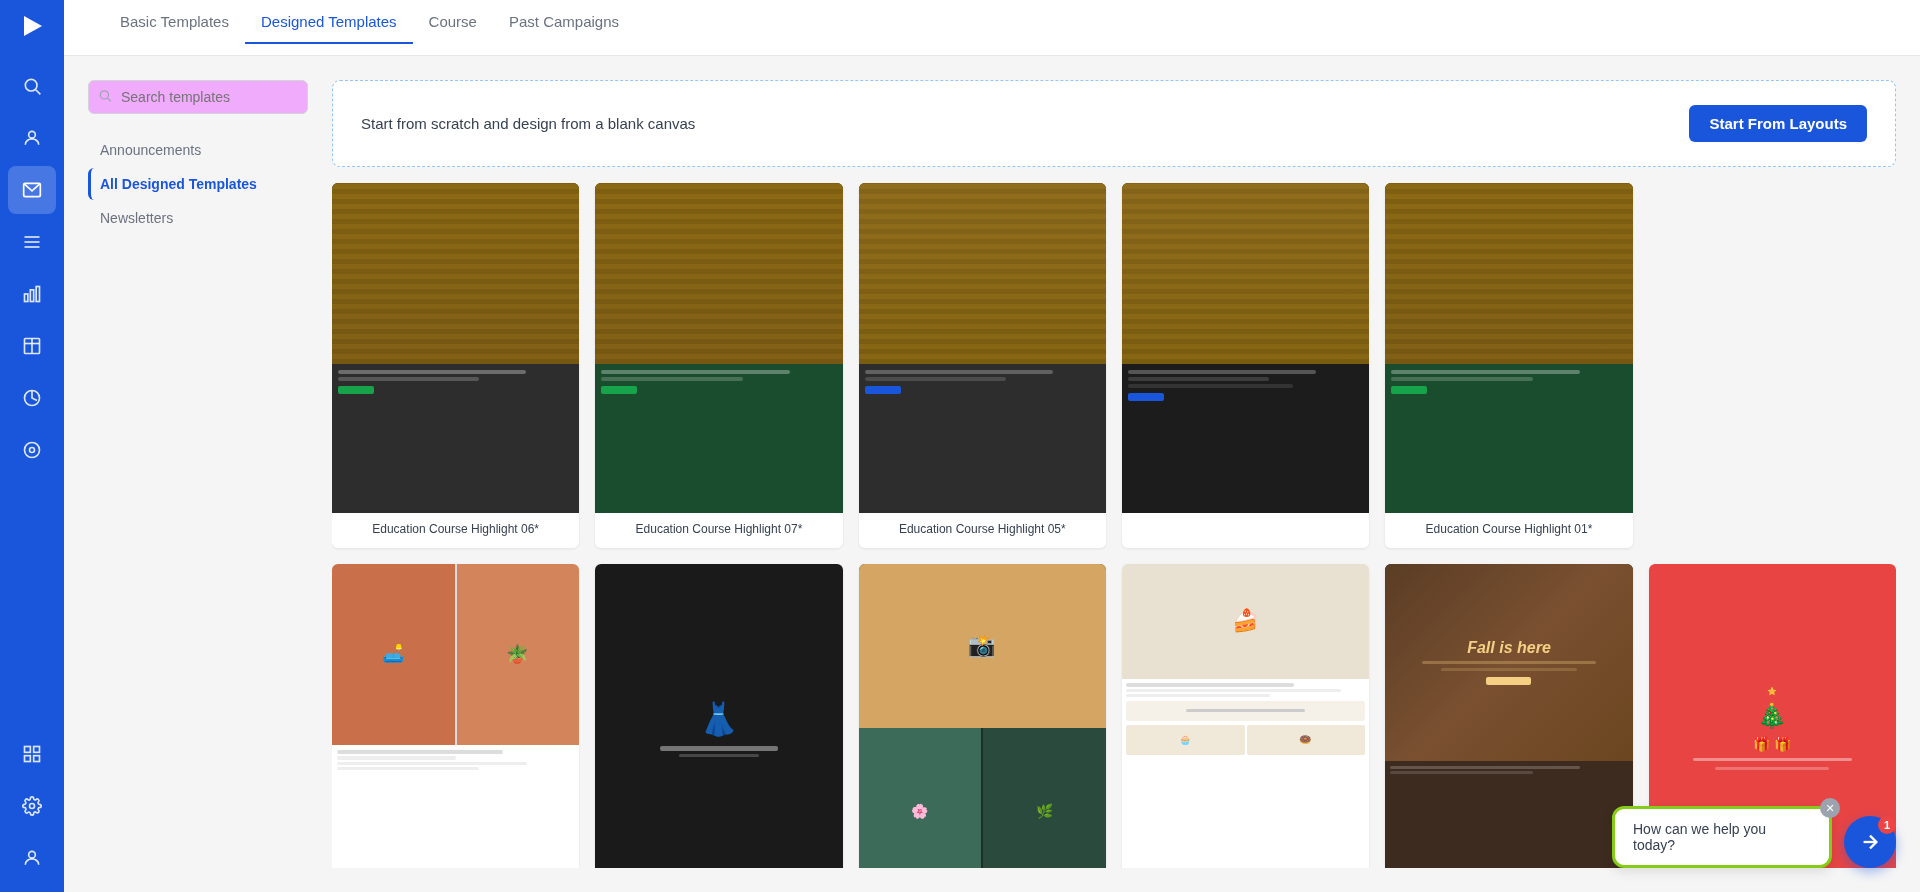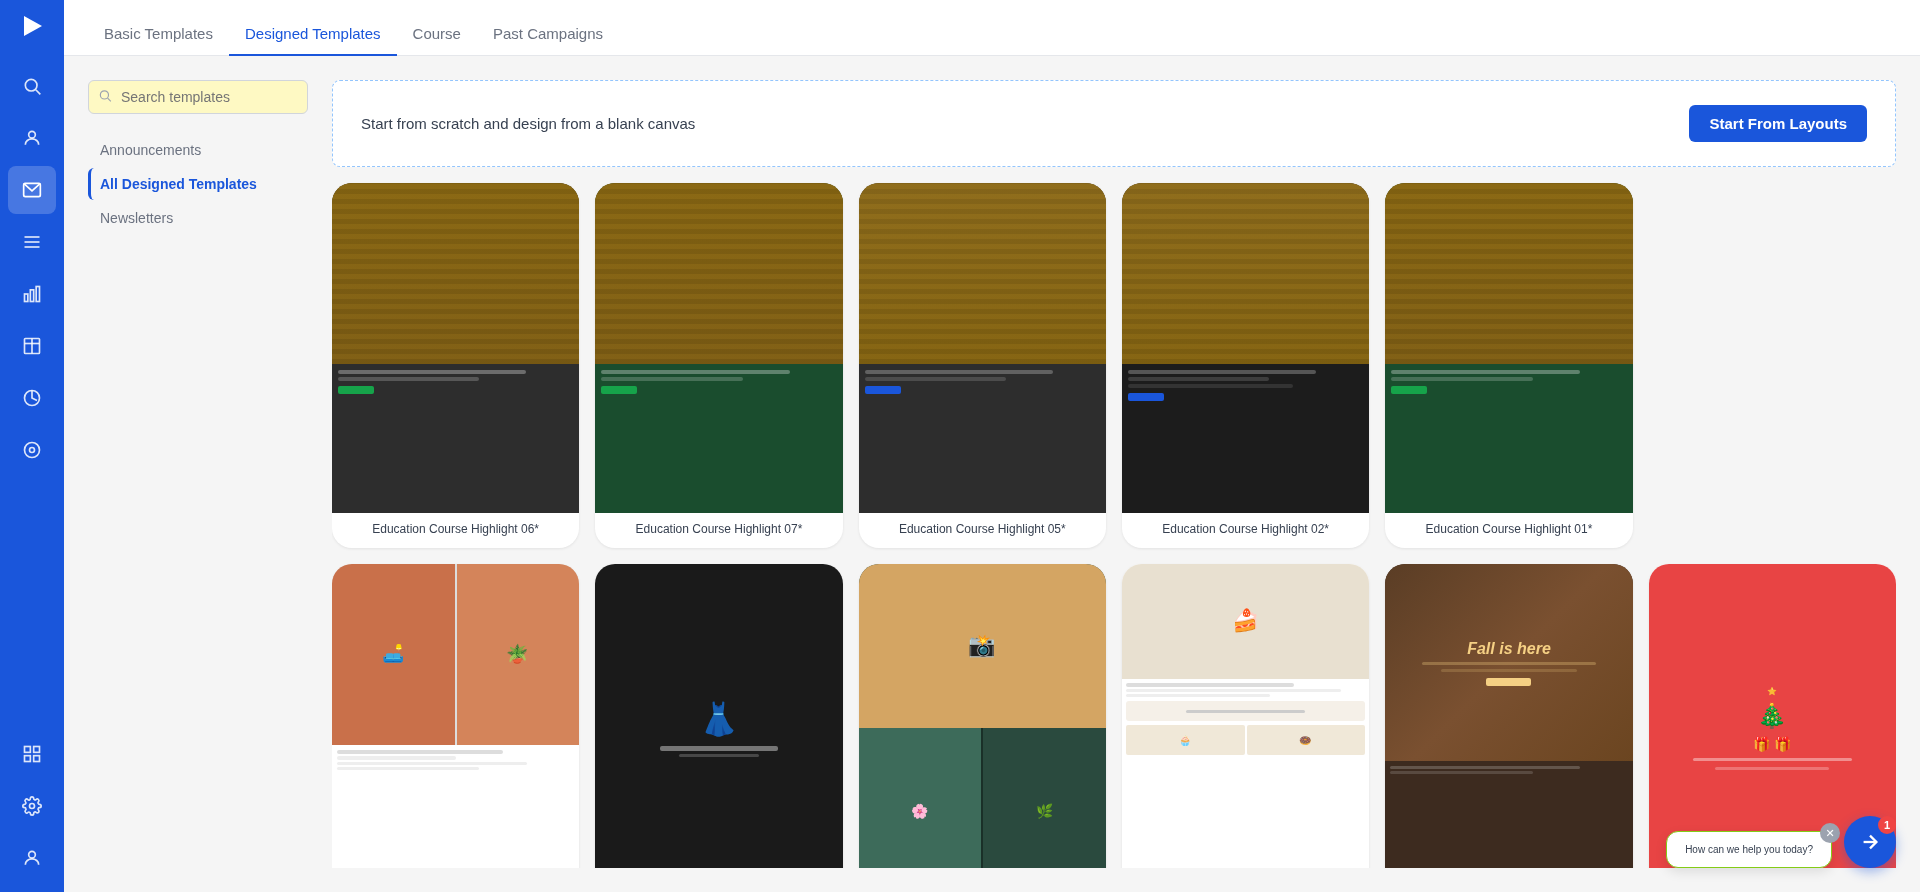--- a/index.html
+++ b/index.html
@@ -51,23 +51,23 @@
       flex: 1;
       display: flex;
       flex-direction: column;
       overflow: hidden;
     }
 
     
     .tabs-bar {
       background: #fff;
       border-bottom: 1px solid #e5e7eb;
-      padding: 0 24px;
-      display: flex;
-      align-items: flex-end;
+      padding: 0 40px;
+      display: flex;
+      align-items: center;
       height: 56px;
       flex-shrink: 0;
     }
     .tab-item {
       padding: 0 16px 12px;
       font-size: 15px;
       color: #6b7280;
       cursor: pointer;
       border-bottom: 2px solid transparent;
       margin-bottom: -1px;
@@ -107,21 +107,21 @@
       color: #9ca3af;
       font-size: 14px;
     }
     .search-input {
       width: 100%;
       padding: 8px 12px 8px 32px;
       border: 1px solid #d1d5db;
       border-radius: 6px;
       font-size: 14px;
       color: #374151;
-      background: #fef9c3;
+      background: #f0abfc;
       outline: none;
     }
     .sidebar-nav { display: flex; flex-direction: column; gap: 2px; margin-top: 8px; }
     .sidebar-nav-item {
       padding: 8px 12px;
       border-radius: 6px;
       font-size: 14px;
       color: #6b7280;
       cursor: pointer;
     }
@@ -170,21 +170,21 @@
 
     
     .template-grid {
       display: grid;
       grid-template-columns: repeat(6, 1fr);
       gap: 16px;
     }
 
     .template-card {
       background: #fff;
-      border-radius: 20px;
+      border-radius: 6px;
       overflow: hidden;
       cursor: pointer;
       box-shadow: 0 1px 3px rgba(0,0,0,0.08);
       transition: box-shadow 0.15s;
     }
     .template-thumb {
       width: 100%;
       aspect-ratio: 3/4;
       overflow: hidden;
       position: relative;
@@ -203,24 +203,24 @@
       position: fixed;
       bottom: 24px;
       right: 24px;
       display: flex;
       align-items: flex-end;
       gap: 12px;
       z-index: 100;
     }
     .chat-bubble {
       background: #fff;
-      border: 1px solid #84cc16;
+      border: 3px solid #84cc16;
       border-radius: 12px;
       padding: 12px 18px;
-      font-size: 10px;
+      font-size: 14px;
       color: #374151;
       box-shadow: 0 4px 12px rgba(0,0,0,0.1);
       max-width: 220px;
     }
     .chat-close {
       position: absolute;
       top: -8px;
       right: -8px;
       background: #9ca3af;
       color: #fff;
@@ -441,21 +441,20 @@
                 <div style="width:100%;height:100%;background:repeating-linear-gradient(0deg,#7a5c10 0px,#7a5c10 5px,#8B6914 5px,#8B6914 10px);opacity:0.7;"></div>
               </div>
               <div style="padding:6px;flex:1;display:flex;flex-direction:column;gap:3px;">
                 <div style="height:4px;background:rgba(255,255,255,0.25);border-radius:2px;width:80%;"></div>
                 <div style="height:4px;background:rgba(255,255,255,0.15);border-radius:2px;width:60%;"></div>
                 <div style="height:4px;background:rgba(255,255,255,0.1);border-radius:2px;width:70%;"></div>
                 <div style="height:8px;width:36px;background:#1a56db;border-radius:2px;margin-top:2px;"></div>
               </div>
             </div>
           </div>
-          <div class="template-label">Education Course Highlight 02*</div>
         </div>
 
         <div class="template-card">
           <div class="template-thumb">
             <div style="width:100%;height:100%;background:#1a4d2e;display:flex;flex-direction:column;">
               <div style="width:100%;height:55%;background:linear-gradient(180deg,#8B6914 0%,#6b4c1a 100%);overflow:hidden;">
                 <div style="width:100%;height:100%;background:repeating-linear-gradient(0deg,#7a5c10 0px,#7a5c10 5px,#8B6914 5px,#8B6914 10px);opacity:0.7;"></div>
               </div>
               <div style="padding:6px;flex:1;display:flex;flex-direction:column;gap:3px;">
                 <div style="height:4px;background:rgba(255,255,255,0.3);border-radius:2px;width:80%;"></div>

